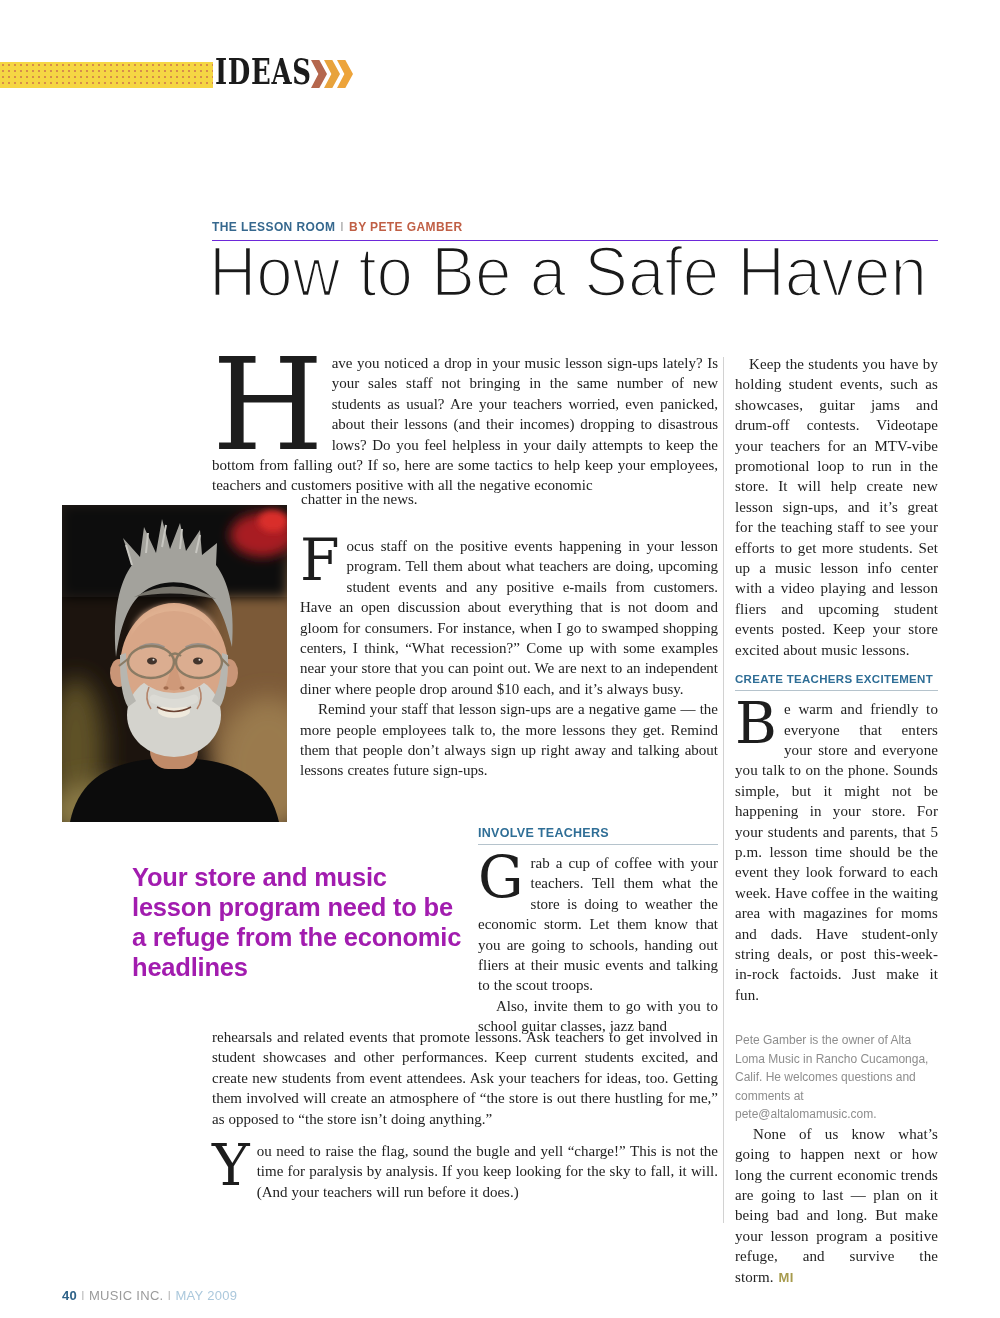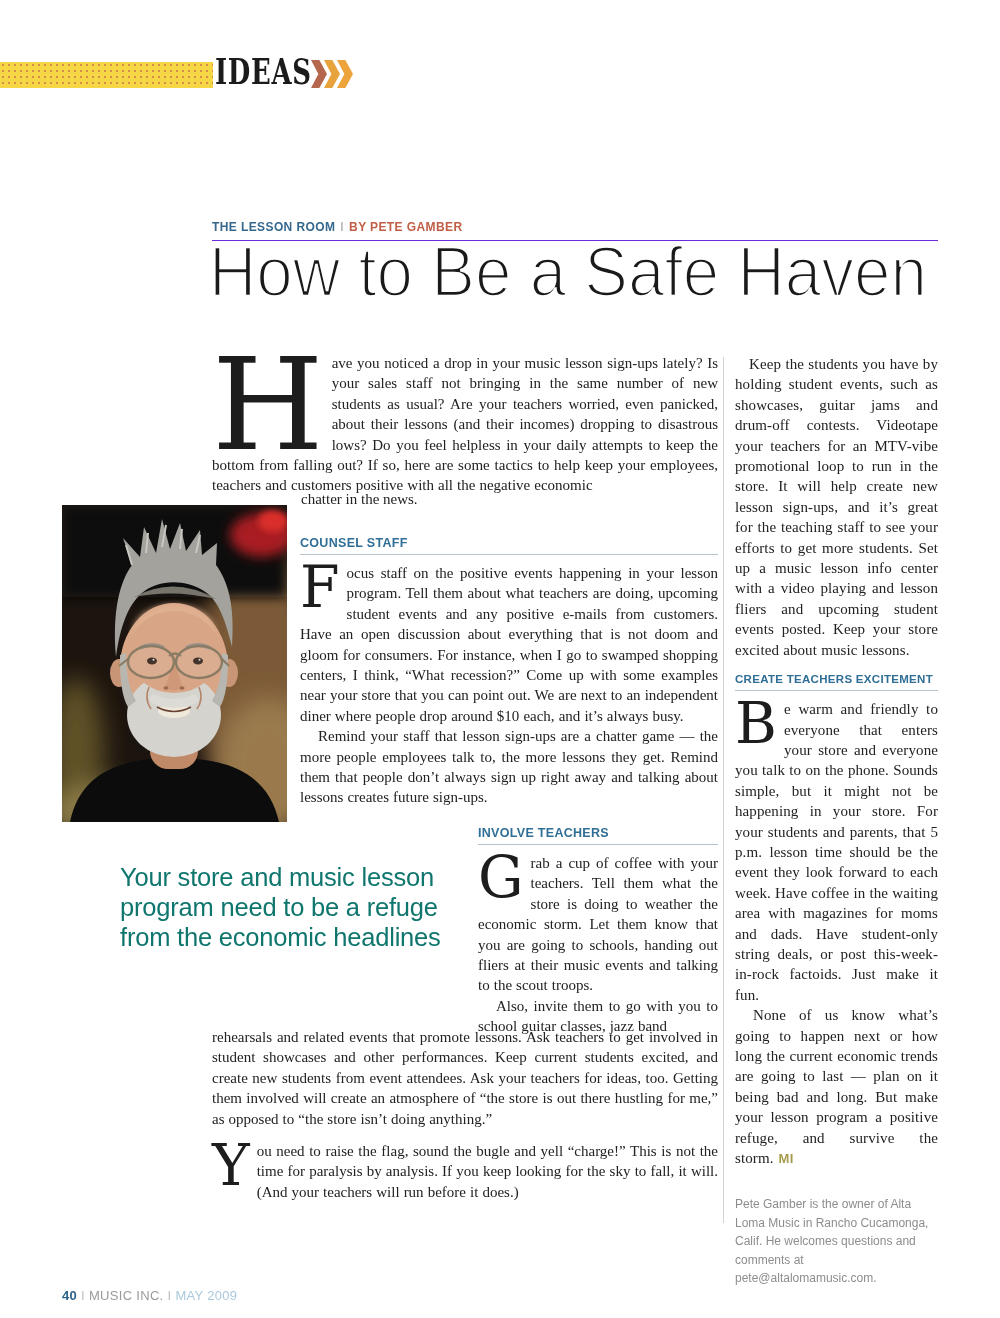--- a/index.html
+++ b/index.html
@@ -43,23 +43,23 @@
     font-size:128px;line-height:95px;margin:4px 8px 0 0;}
 
   .intro{position:absolute;left:212px;top:353px;width:506px;}
   .chatter-line{position:absolute;left:301px;top:491px;font-size:15px;}
 
   .counsel{position:absolute;left:300px;top:536px;width:418px;}
   .counsel .p2{margin-top:0;}
 
   .photo{position:absolute;left:62px;top:505px;width:225px;height:317px;}
 
-  .pull-quote{position:absolute;left:120px;top:862px;width:330px;
-    font-family:"Liberation Sans",sans-serif;font-weight:normal;font-size:25.5px;
-    line-height:30px;color:#0f766e;letter-spacing:-.2px;}
+  .pull-quote{position:absolute;left:132px;top:862px;width:330px;
+    font-family:"Liberation Sans",sans-serif;font-weight:bold;font-size:25.5px;
+    line-height:30px;color:#a21caf;letter-spacing:-.2px;}
 
   .involve{position:absolute;left:478px;top:826px;width:240px;}
   .continuation{position:absolute;left:212px;top:1027px;width:506px;}
   .lead{position:absolute;left:212px;top:1141px;width:506px;}
 
   
   .right-col{position:absolute;left:735px;top:354px;width:203px;}
   .right-col .body-text{letter-spacing:.1px;}
   .right-col .first{text-indent:14px;}
   .right-col .sec-head{margin-top:12px;font-size:11.5px;}
@@ -174,23 +174,22 @@
         <path d="M160,154 L167,161" stroke="#8a7b64" stroke-width="2.2"></path>
 
         <path d="M54,152 C50,106 58,76 70,60 L61,33 L78,52 L82,22 L94,48 L100,14 L108,44 L118,18 L124,46 L138,25 L140,50 L155,38 L154,60 C166,76 173,100 170,142 C162,108 154,94 142,86 C124,74 96,74 80,88 C66,100 58,122 54,152 Z" fill="#a3a29c"></path>
         <path d="M72,92 Q112,70 154,94 Q112,84 72,92 Z" fill="#77746c"></path>
         <path d="M70,60 L64,40 M84,48 L86,28 M100,42 L104,20 M118,44 L120,24 M134,48 L138,30" stroke="#c8c7c1" stroke-width="2" fill="none"></path>
       </g>
     </svg>
   </div>
 
   <div class="counsel">
-    <h3 class="sec-head">COUNSEL STAFF</h3>
     <p class="para body-text"><span class="dropcap">F</span><span>ocus staff on the positive events happening in your lesson program. Tell them about what teachers are doing, upcoming student events and any positive e-mails from customers. Have an open discussion about everything that is not doom and gloom for consumers. For instance, when I go to swamped shopping centers, I think, “What recession?” Come up with some examples near your store that you can point out. We are next to an independent diner where people drop around $10 each, and it’s always busy.</span></p>
-    <p class="para body-text indent p2">Remind your staff that lesson sign-ups are a chatter game — the more people employees talk to, the more lessons they get. Remind them that people don’t always sign up right away and talking about lessons creates future sign-ups.</p>
+    <p class="para body-text indent p2">Remind your staff that lesson sign-ups are a negative game — the more people employees talk to, the more lessons they get. Remind them that people don’t always sign up right away and talking about lessons creates future sign-ups.</p>
   </div>
 
   <div class="pull-quote">Your store and music lesson program need to be a refuge from the economic headlines</div>
 
   <div class="involve">
     <h3 class="sec-head">INVOLVE TEACHERS</h3>
     <p class="para body-text"><span class="dropcap">G</span><span>rab a cup of coffee with your teachers. Tell them what the store is doing to weather the economic storm. Let them know that you are going to schools, handing out fliers at their music events and talking to the scout troops.</span></p>
     <p class="para body-text indent">Also, invite them to go with you to school guitar classes, jazz band</p>
   </div>
 
@@ -199,21 +198,21 @@
   <div class="lead">
     <p class="para body-text"><span class="dropcap">Y</span><span>ou need to raise the flag, sound the bugle and yell “charge!” This is not the time for paralysis by analysis. If you keep looking for the sky to fall, it will. (And your teachers will run before it does.)</span></p>
   </div>
 
   <div class="divider"></div>
 
   <div class="right-col">
     <p class="para body-text first">Keep the students you have by holding student events, such as showcases, guitar jams and drum-off contests. Videotape your teachers for an MTV-vibe promotional loop to run in the store. It will help create new lesson sign-ups, and it’s great for the teaching staff to see your efforts to get more students. Set up a music lesson info center with a video playing and lesson fliers and upcoming student events posted. Keep your store excited about music lessons.</p>
     <h3 class="sec-head">CREATE TEACHERS EXCITEMENT</h3>
     <p class="para body-text"><span class="dropcap">B</span><span>e warm and friendly to everyone that enters your store and everyone you talk to on the phone. Sounds simple, but it might not be happening in your store. For your students and parents, that 5 p.m. lesson time should be the event they look forward to each week. Have coffee in the waiting area with magazines for moms and dads. Have student-only string deals, or post this-week-in-rock factoids. Just make it fun.</span></p>
+    <p class="para bio">Pete Gamber is the owner of Alta Loma Music in Rancho Cucamonga, Calif. He welcomes questions and comments at pete@altalomamusic.com.</p>
     <p class="para body-text indent"><span>None of us know what’s going to happen next or how long the current economic trends are going to last — plan on it being bad and long. But make your lesson program a positive refuge, and survive the storm.</span><span class="end-mark">MI</span></p>
-    <p class="para bio">Pete Gamber is the owner of Alta Loma Music in Rancho Cucamonga, Calif. He welcomes questions and comments at pete@altalomamusic.com.</p>
   </div>
 
   <div class="footer">
     <span class="num">40</span><span class="fsep">I</span><span class="mag">MUSIC INC.</span><span class="fsep">I</span><span class="issue">MAY 2009</span>
   </div>
 
 </div>
 
 </body></html>

